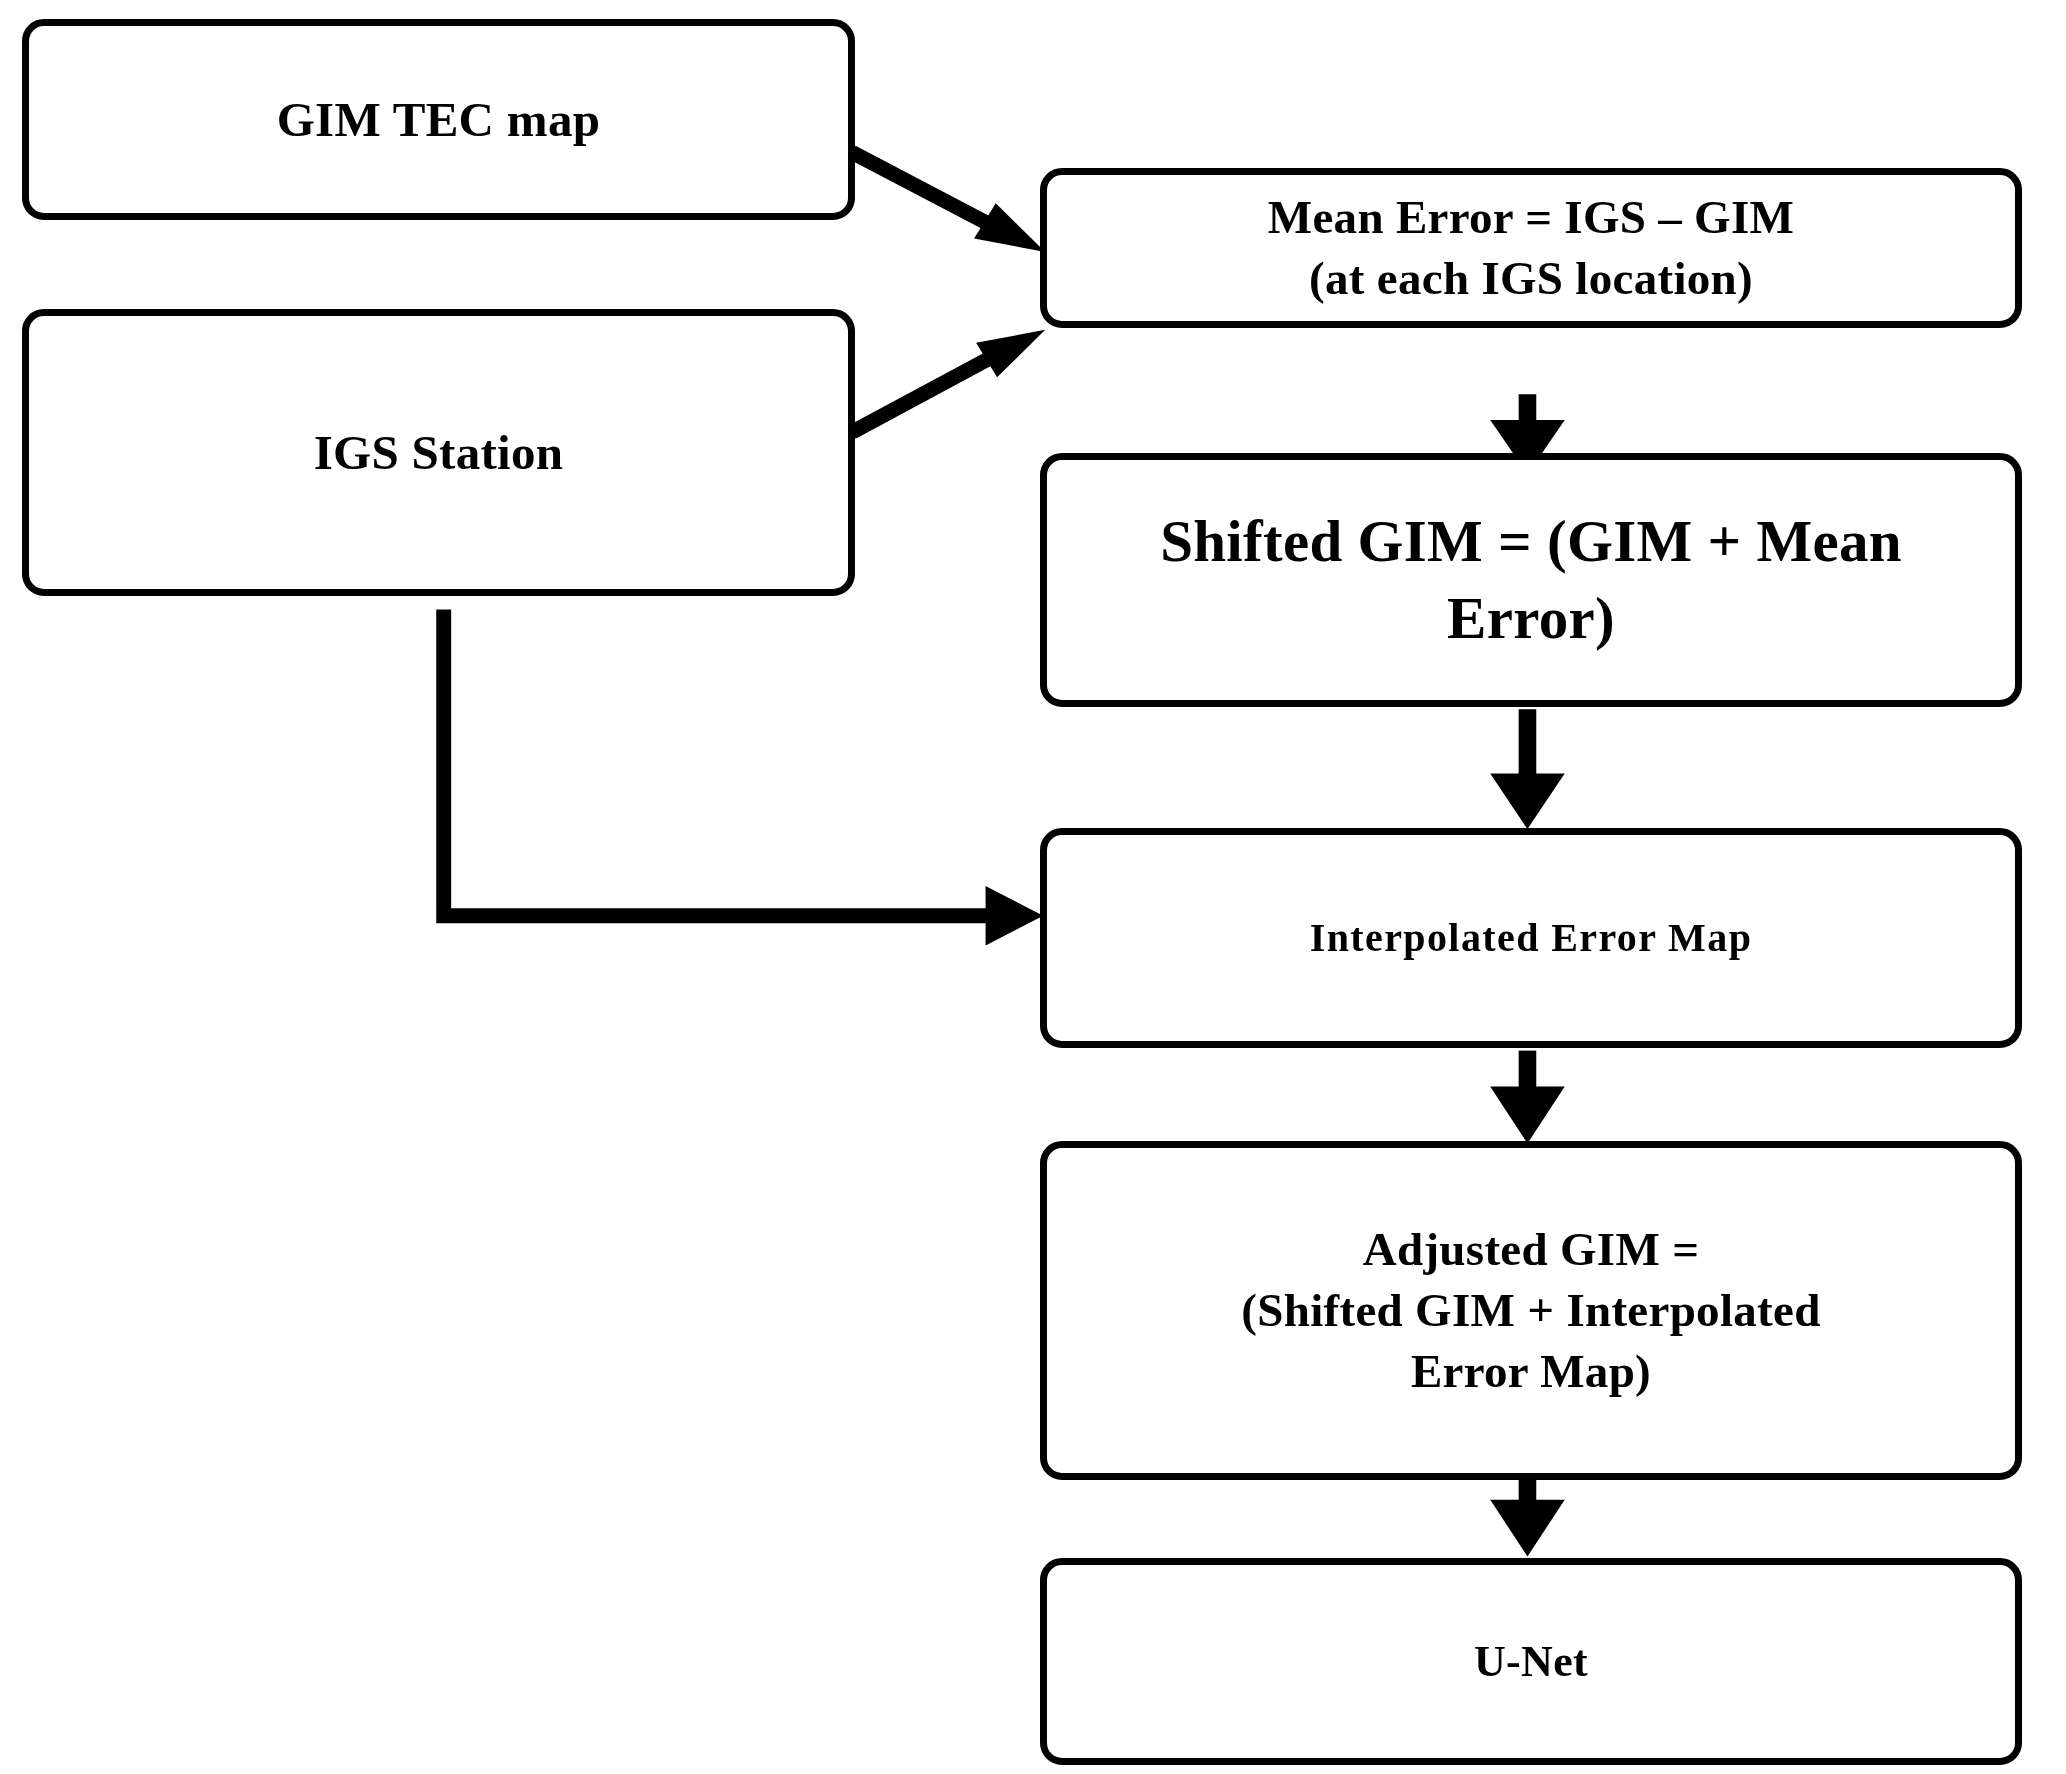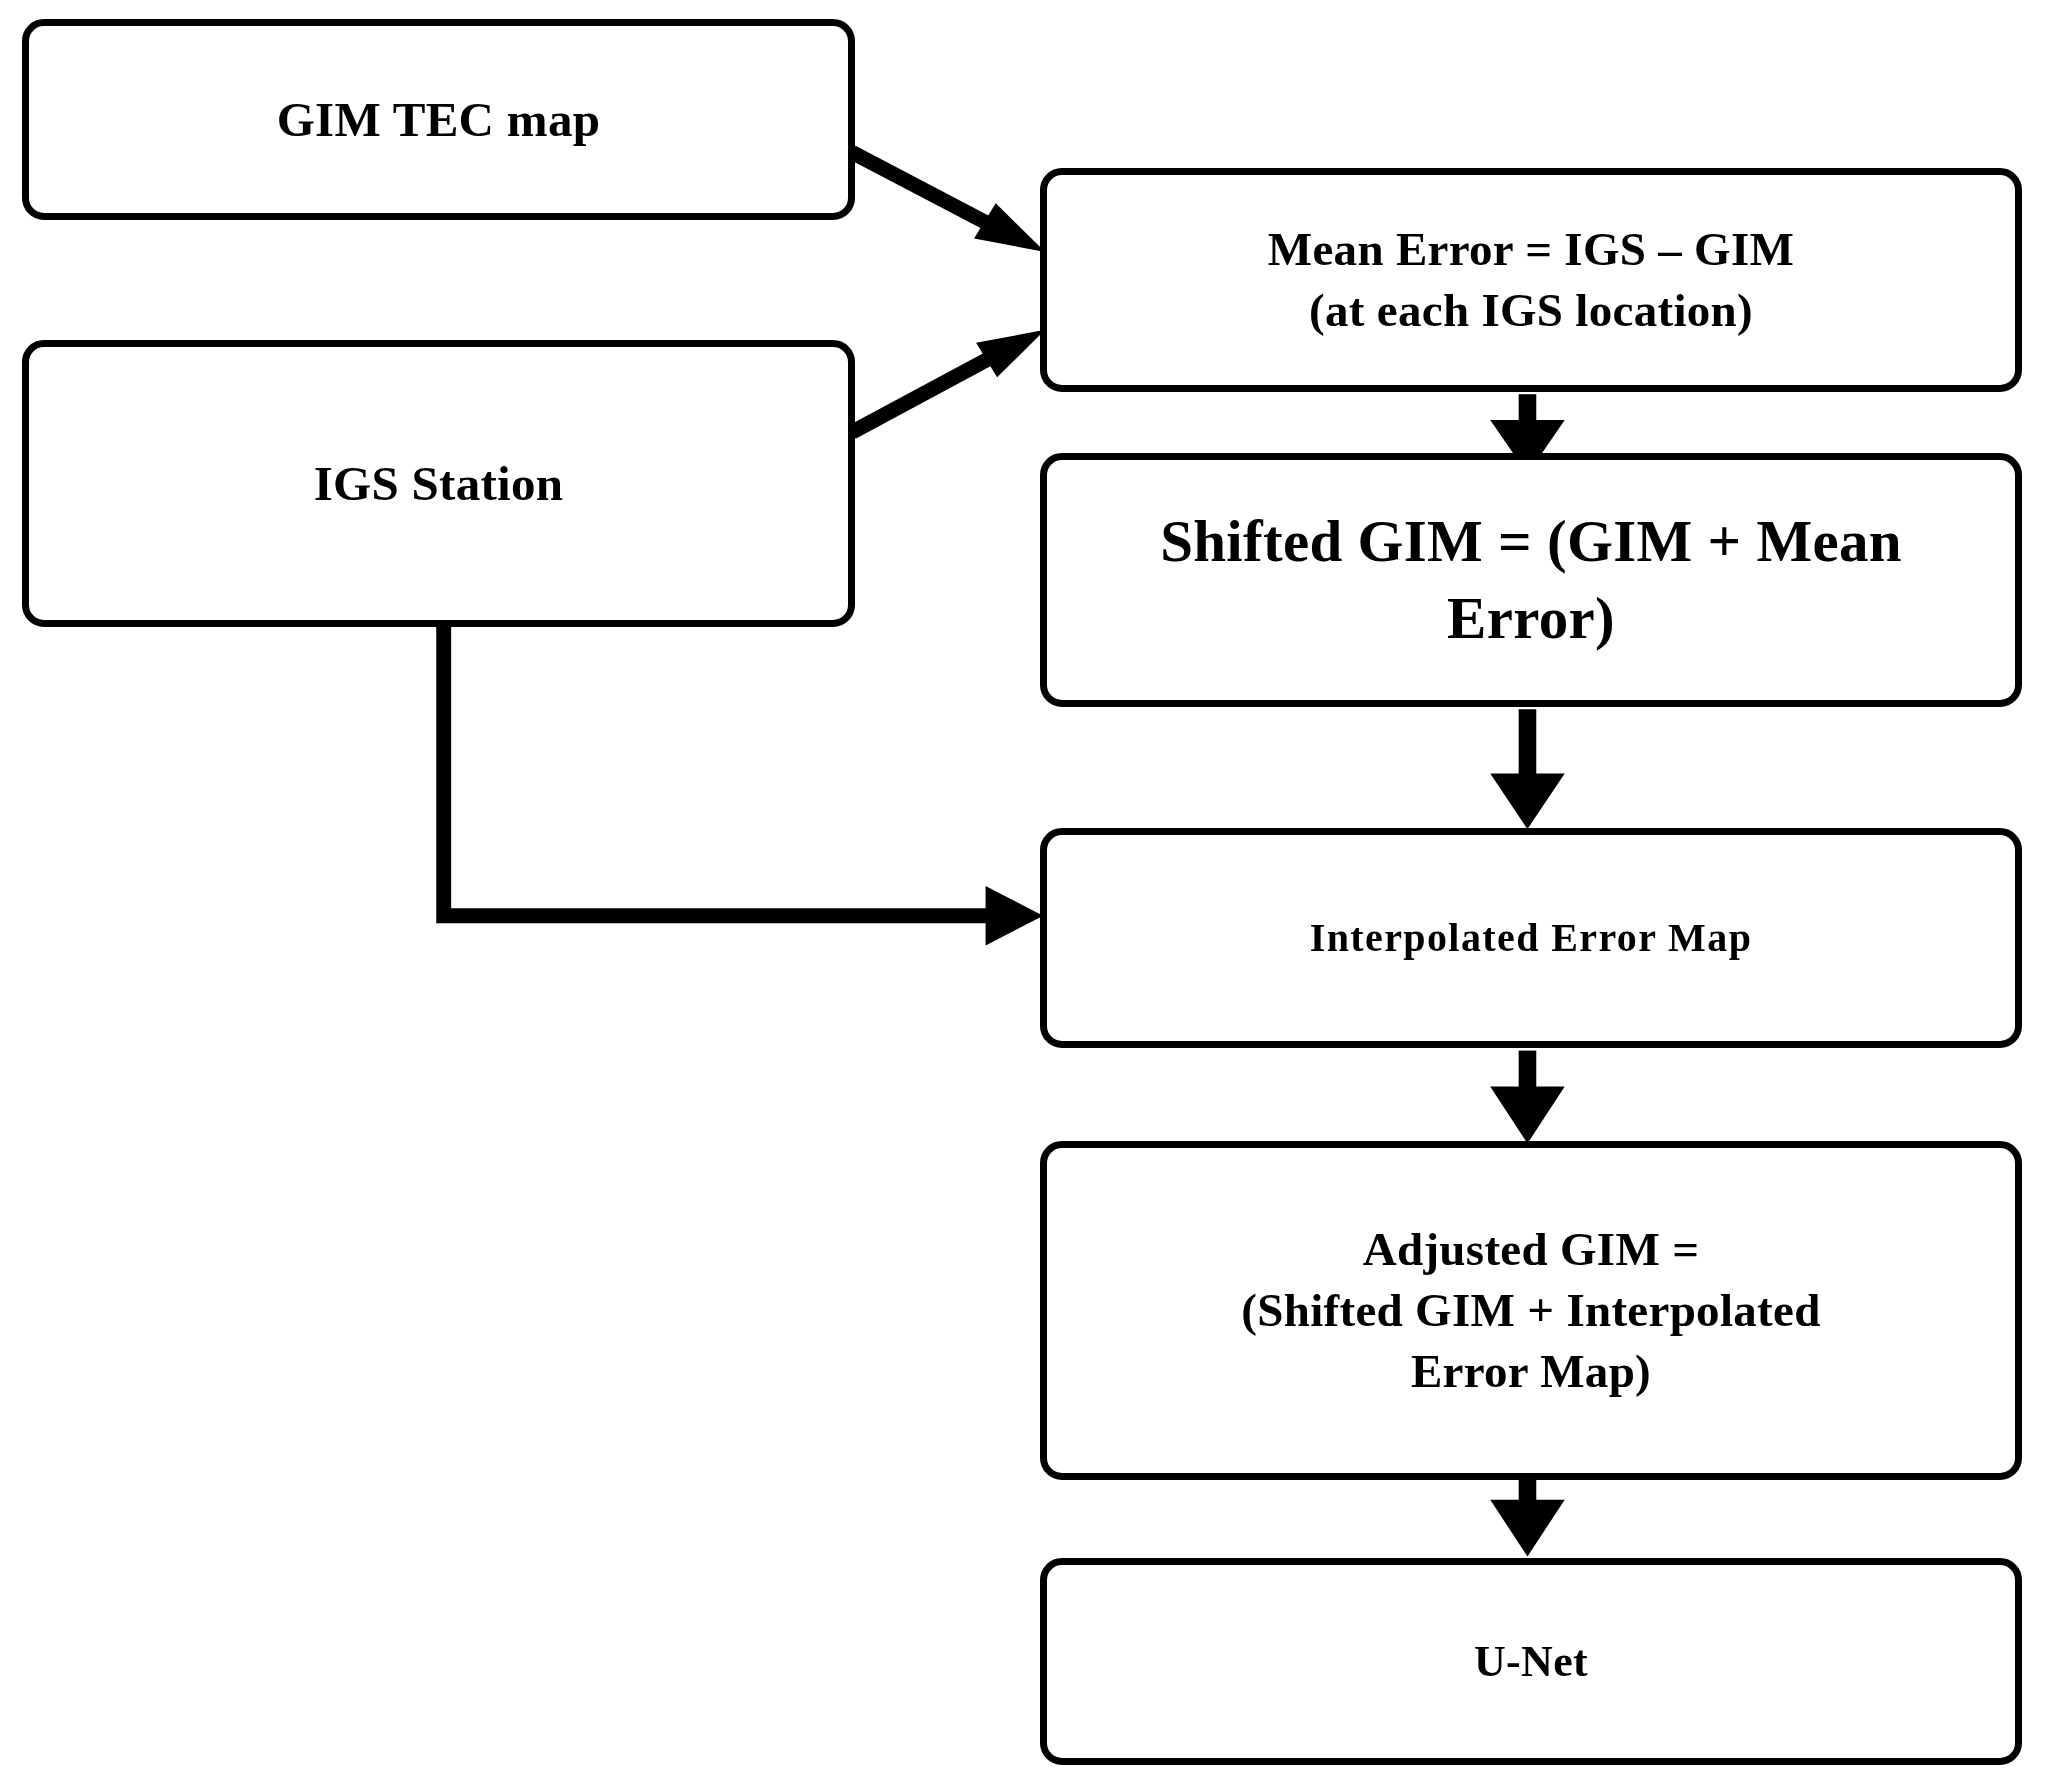--- a/index.html
+++ b/index.html
@@ -29,22 +29,22 @@
   .node-label {
     font-weight: bold;
     color: #000000;
     line-height: 1.30;
     letter-spacing: 0.3px;
     padding: 0 19px;
     white-space: pre-line;
   }
   
   #node-gim-tec-map      { left: 22px;   top: 19px;   width: 833px; height: 201px; }
-  #node-igs-station      { left: 22px;   top: 340px;  width: 833px; height: 287px; }
-  #node-mean-error       { left: 1040px; top: 168px;  width: 982px; height: 224px; }
+  #node-igs-station      { left: 22px;   top: 309px;  width: 833px; height: 287px; }
+  #node-mean-error       { left: 1040px; top: 168px;  width: 982px; height: 160px; }
   #node-shifted-gim      { left: 1040px; top: 453px;  width: 982px; height: 254px; }
   #node-interpolated-map { left: 1040px; top: 828px; width: 982px; height: 220px; }
   #node-adjusted-gim     { left: 1040px; top: 1141px; width: 982px; height: 339px; }
   #node-unet             { left: 1040px; top: 1558px; width: 982px; height: 207px; }
 
   #node-gim-tec-map .node-label      { font-size: 49px; }
   #node-igs-station .node-label      { font-size: 49px; }
   #node-mean-error .node-label       { font-size: 47px; }
   #node-shifted-gim .node-label      { font-size: 59px; }
   #node-interpolated-map .node-label { font-size: 40px; letter-spacing: 1.4px; }

